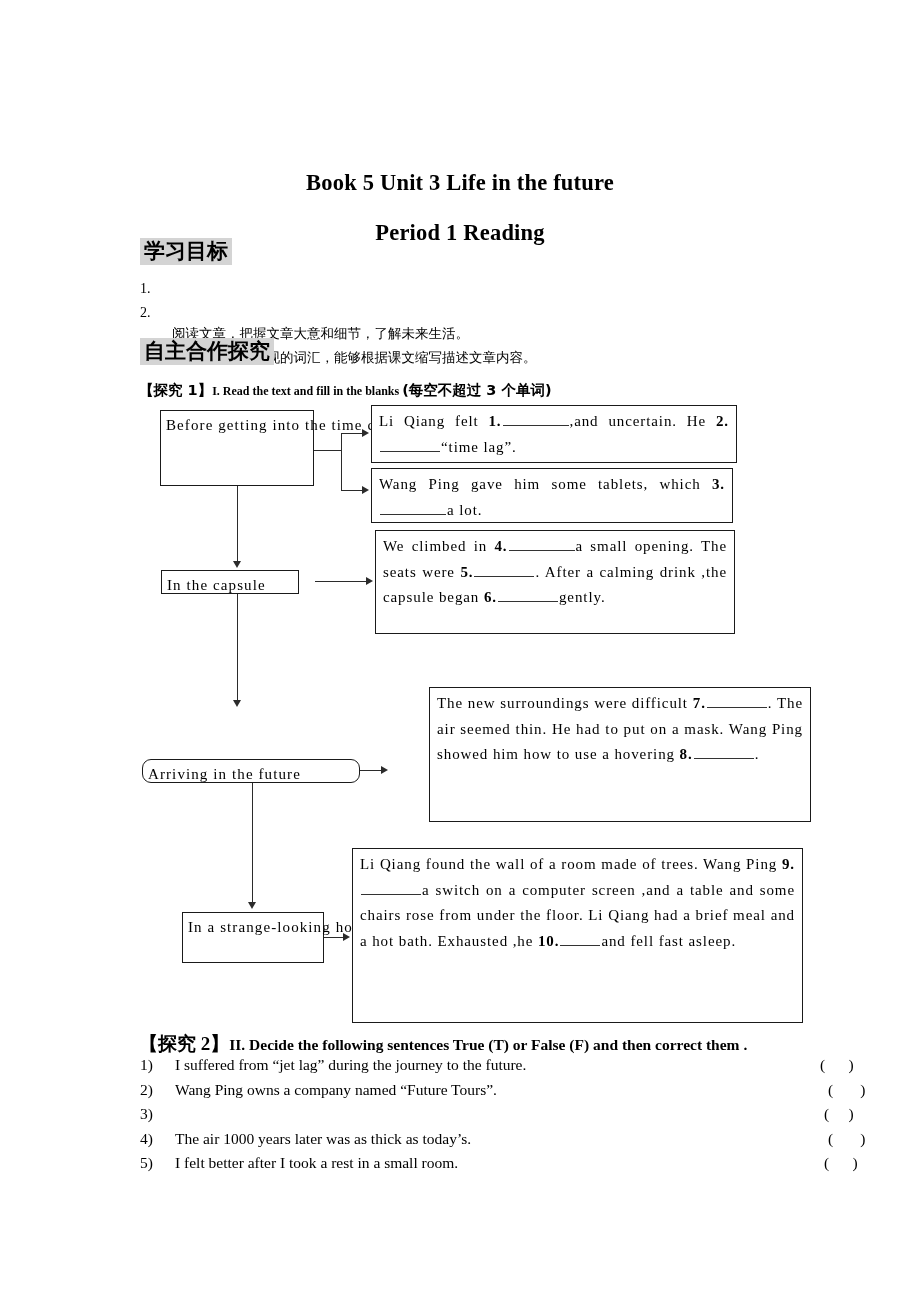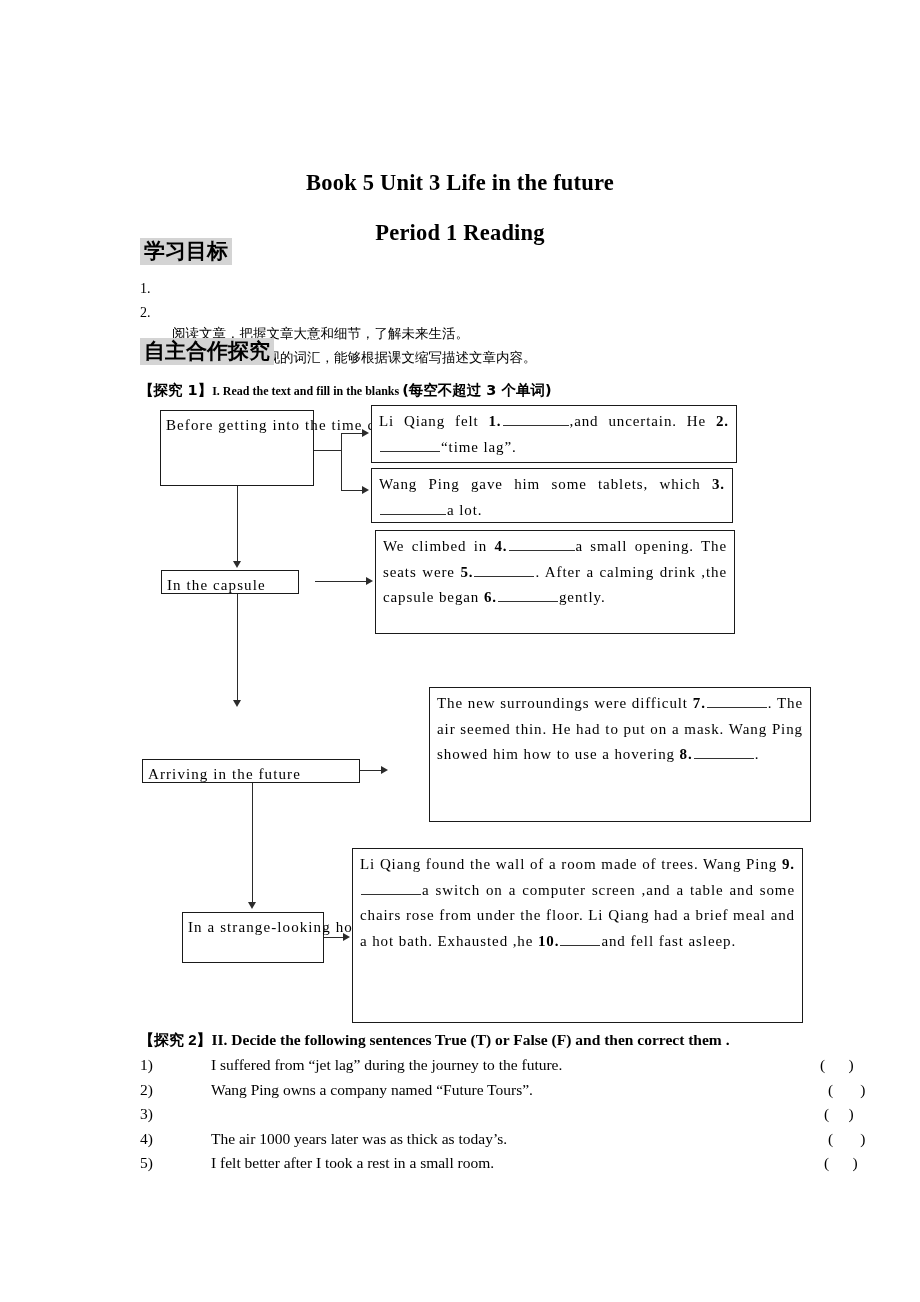--- a/index.html
+++ b/index.html
@@ -117,21 +117,21 @@
     height: 14px;
     margin: 0 1px;
   }
   .b-lg { width: 66px; }
   .b-md { width: 60px; }
   .b-sm { width: 40px; }
 
   
   #stage-1 { left: 160px; top: 410px;  width: 154px; height: 76px; }
   #stage-2 { left: 161px; top: 570px;  width: 138px; height: 24px; }
-  #stage-3 { left: 142px; top: 759px;  width: 218px; height: 24px; }
+  #stage-3 { left: 142px; top: 759px;  width: 218px; height: 24px; border-radius: 9px; }
   #stage-4 { left: 182px; top: 912px;  width: 142px; height: 51px; }
 
   #content-1 { left: 371px; top: 405px; width: 366px; height: 58px; }
   #content-2 { left: 371px; top: 468px; width: 362px; height: 55px; }
   #content-3 { left: 375px; top: 530px; width: 360px; height: 104px; }
   #content-4 { left: 390px; top: 687px; width: 382px; height: 135px; margin-left: 39px; }
   #content-5 { left: 352px; top: 848px; width: 451px; height: 175px; }
 
   
   .ln {
@@ -158,22 +158,22 @@
   
   #task2-line {
     position: absolute;
     left: 139px;
     top: 1031px;
     font-size: 15.5px;
     font-weight: bold;
     white-space: nowrap;
   }
   #task2-line .cn {
-    font-family: Liberation Sans, sans-serif;
-    font-size: 15px;
+    font-family: Liberation Serif, serif;
+    font-size: 19px;
     font-weight: bold;
     margin-top: 26px;
   }
   #task2-line .en {
     font-family: "Liberation Serif", serif;
     font-size: 15.5px;
     font-weight: bold;
   }
 
   .tf-row {
@@ -187,21 +187,20 @@
   .tf-num {
     position: absolute;
     left: 0;
     top: 0;
   }
   .tf-text {
     position: absolute;
     left: 35px;
     top: 0;
     white-space: nowrap;
-    margin-left: 36px;
   }
   .tf-paren {
     position: absolute;
     top: 0;
     white-space: pre;
   }
 </style>
 </head>
 <body>
 

